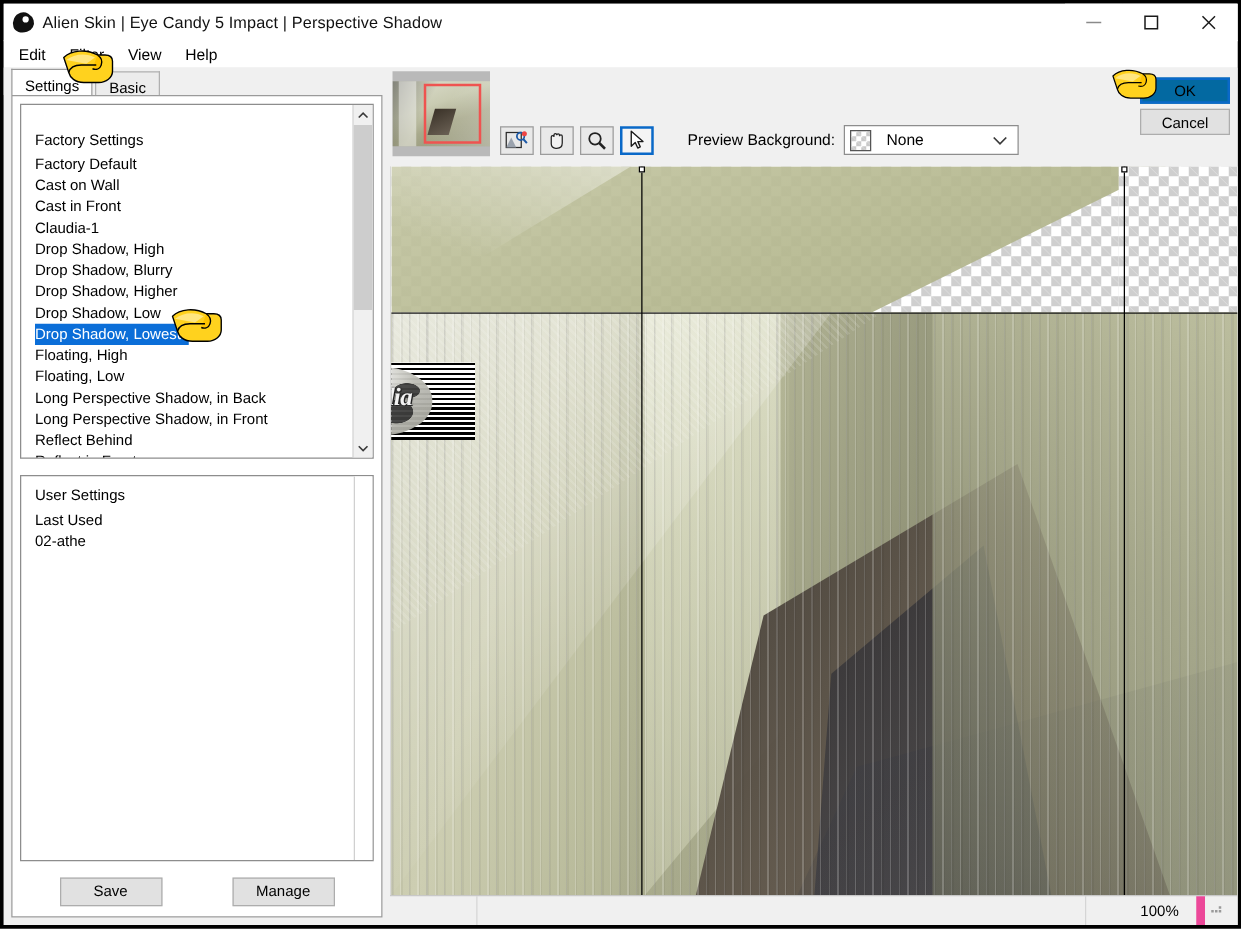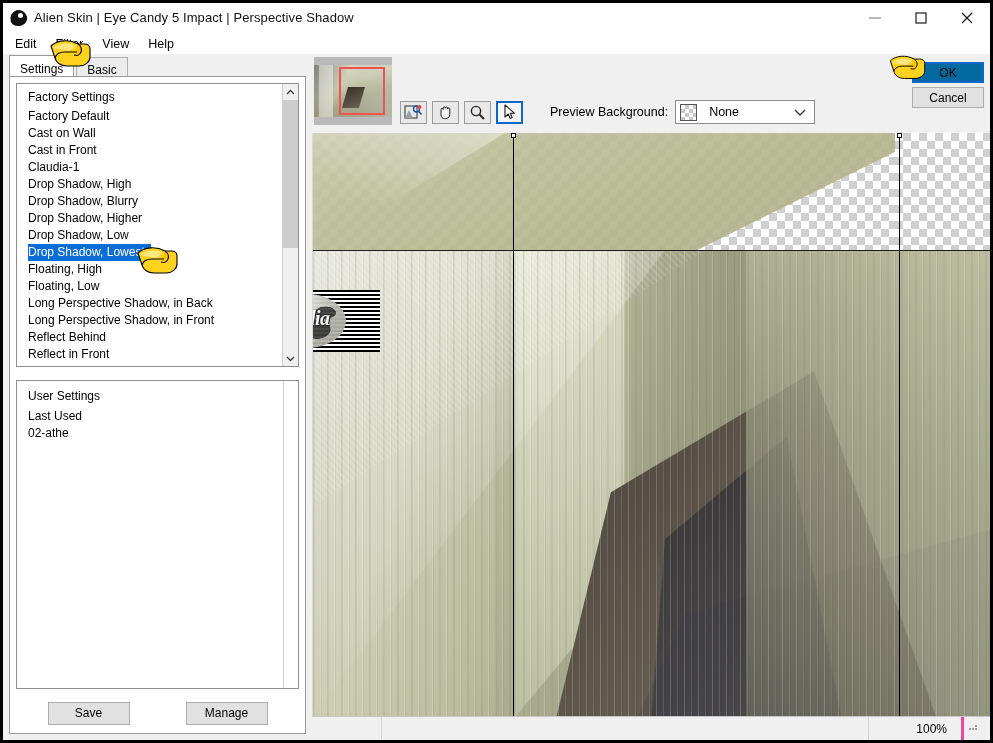--- a/index.html
+++ b/index.html
@@ -126,20 +126,21 @@
     height:284px; min-height:284px;
     border:1px solid #8d8d8d;
     background:#fff;
     display:flex;
     position:relative;
     overflow:hidden;
   }
   #factory-list{
     flex:1; overflow:hidden;
     padding:3px 0 0 0;
+    margin-top:15px;
   }
   .f-item{
     height:17px; line-height:17px;
     padding-left:11px;
     font-size:12px;
     white-space:nowrap;
     color:#000;
   }
   .f-item.header{ height:21px; line-height:21px; }
   .f-item.selected{
@@ -467,21 +468,21 @@
     display:flex; align-items:center;
     position:relative;
   }
   #sb-cell1{ width:70px; height:100%; border-right:1px solid #d5d5d5; }
   #sb-cell2{ flex:1; height:100%; border-right:1px solid #d5d5d5; }
   #sb-zoom{
     width:95px; height:100%;
     display:flex; align-items:center; justify-content:flex-end;
     padding-right:14px;
     font-size:12px;
-    border-right:3px solid #ec4899;
+    border-right:7px solid #ec4899;
   }
   #sb-grip{ width:26px; height:100%; }
 
   
   .hand-cursor{ position:absolute; z-index:40; }
 </style>
 </head>
 <body>
 
 <div id="window">

